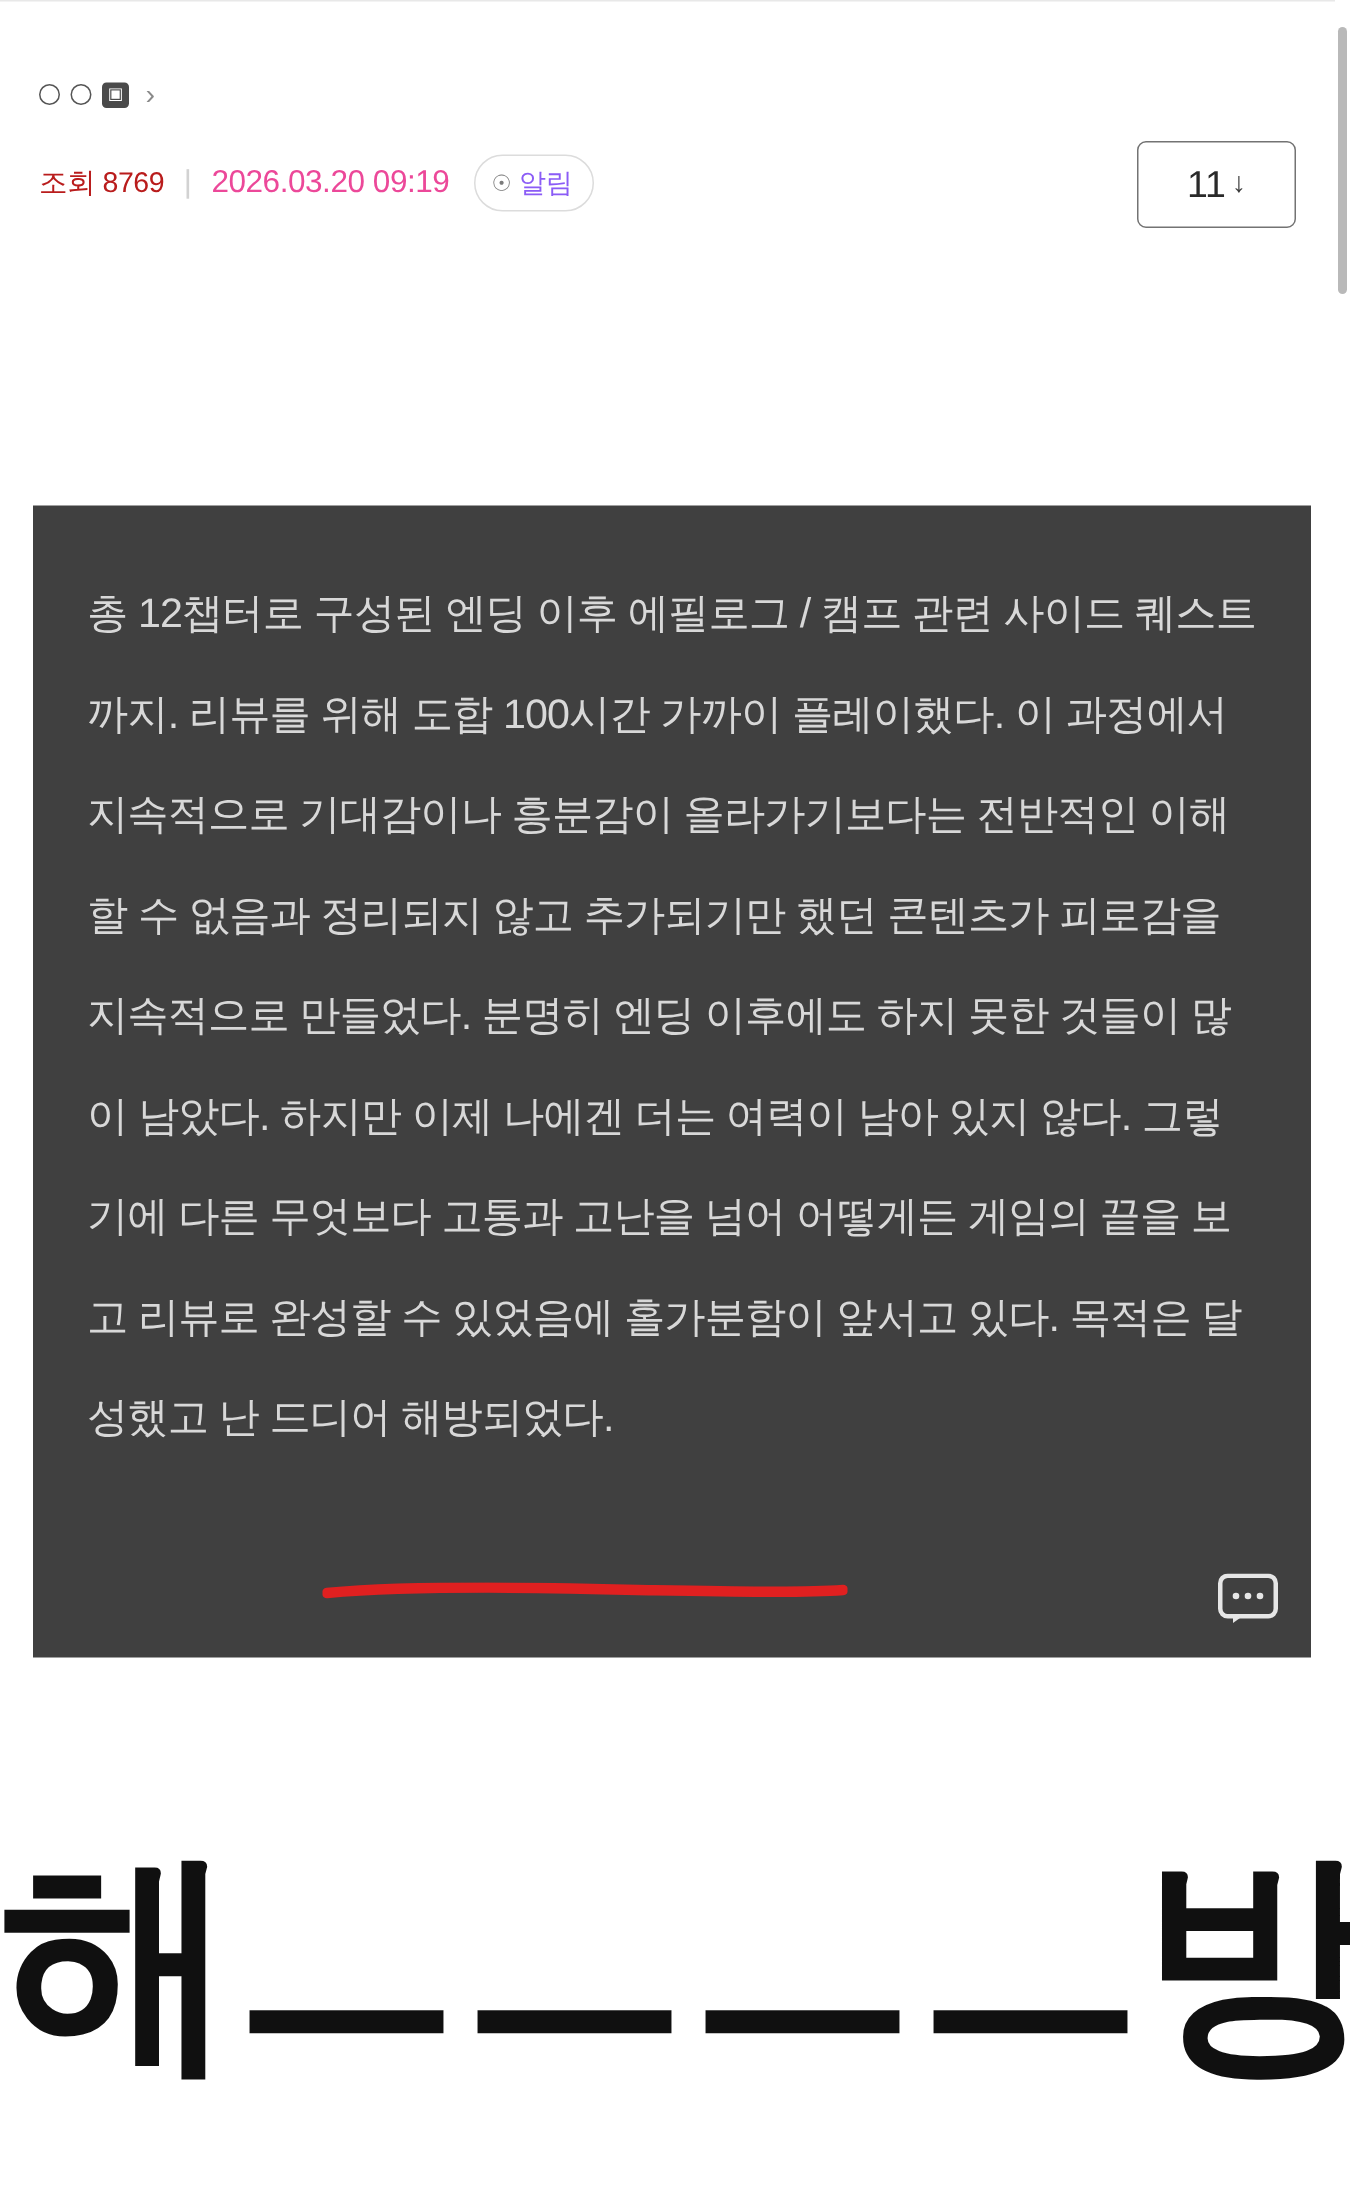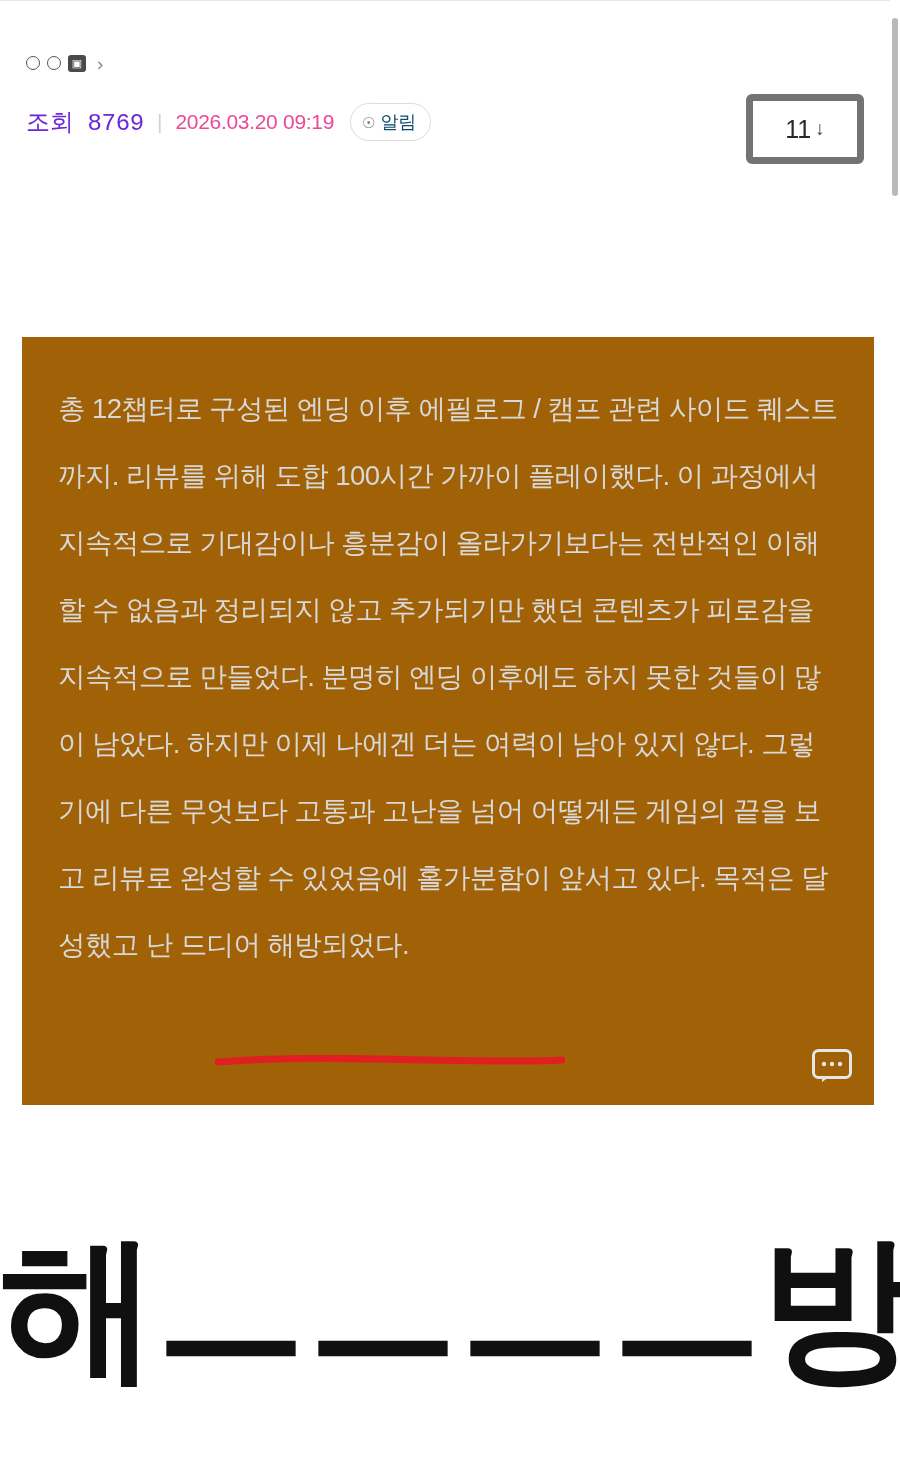--- a/index.html
+++ b/index.html
@@ -107,24 +107,23 @@
   }
 
   .meta-row {
     display: flex;
     align-items: center;
     margin-top: 22px;
     height: 52px;
     position: relative;
   }
   .meta-views {
-    font-size: 24px;
-    color: #6d28d9;
+    font-size: 19px;
+    color: #b91c1c;
     letter-spacing: -0.3px;
-    font-family: Liberation Mono, monospace;
   }
   .meta-sep {
     color: #d2d2d2;
     font-size: 21px;
     margin: 0 13px;
   }
   .meta-date {
     font-size: 21px;
     color: #ec4899;
     letter-spacing: -0.3px;
@@ -139,31 +138,31 @@
     padding: 6px 14px 6px 11px;
     background: #fff;
   }
   .alarm-chip .bell {
     font-size: 15px;
     color: #7b7b7b;
     line-height: 1;
   }
   .alarm-chip .alarm-label {
     font-size: 18px;
-    color: #0c4a6e;
+    color: #8b5cf6;
     letter-spacing: -0.3px;
   }
 
   .vote-box {
     position: absolute;
     right: 0;
     top: -2px;
     width: 104px;
     height: 56px;
-    border: 7px solid #737373;
+    border: 1px solid #737373;
     border-radius: 6px;
     background: #fff;
     display: flex;
     align-items: center;
     justify-content: center;
     gap: 4px;
   }
   .vote-count {
     font-size: 25px;
     color: #2a2a2a;
@@ -173,21 +172,21 @@
     color: #3b3b3b;
   }
 
   
   .image-block {
     position: absolute;
     left: 22px;
     top: 337px;
     width: 852px;
     height: 768px;
-    background: #a16207;
+    background: #404040;
     box-sizing: border-box;
     padding: 38px 36px 0 36px;
     overflow: hidden;
   }
   .image-text {
     color: #d8d8d8;
     font-size: 27.5px;
     line-height: 67px;
     letter-spacing: -0.6px;
     white-space: pre-wrap;

